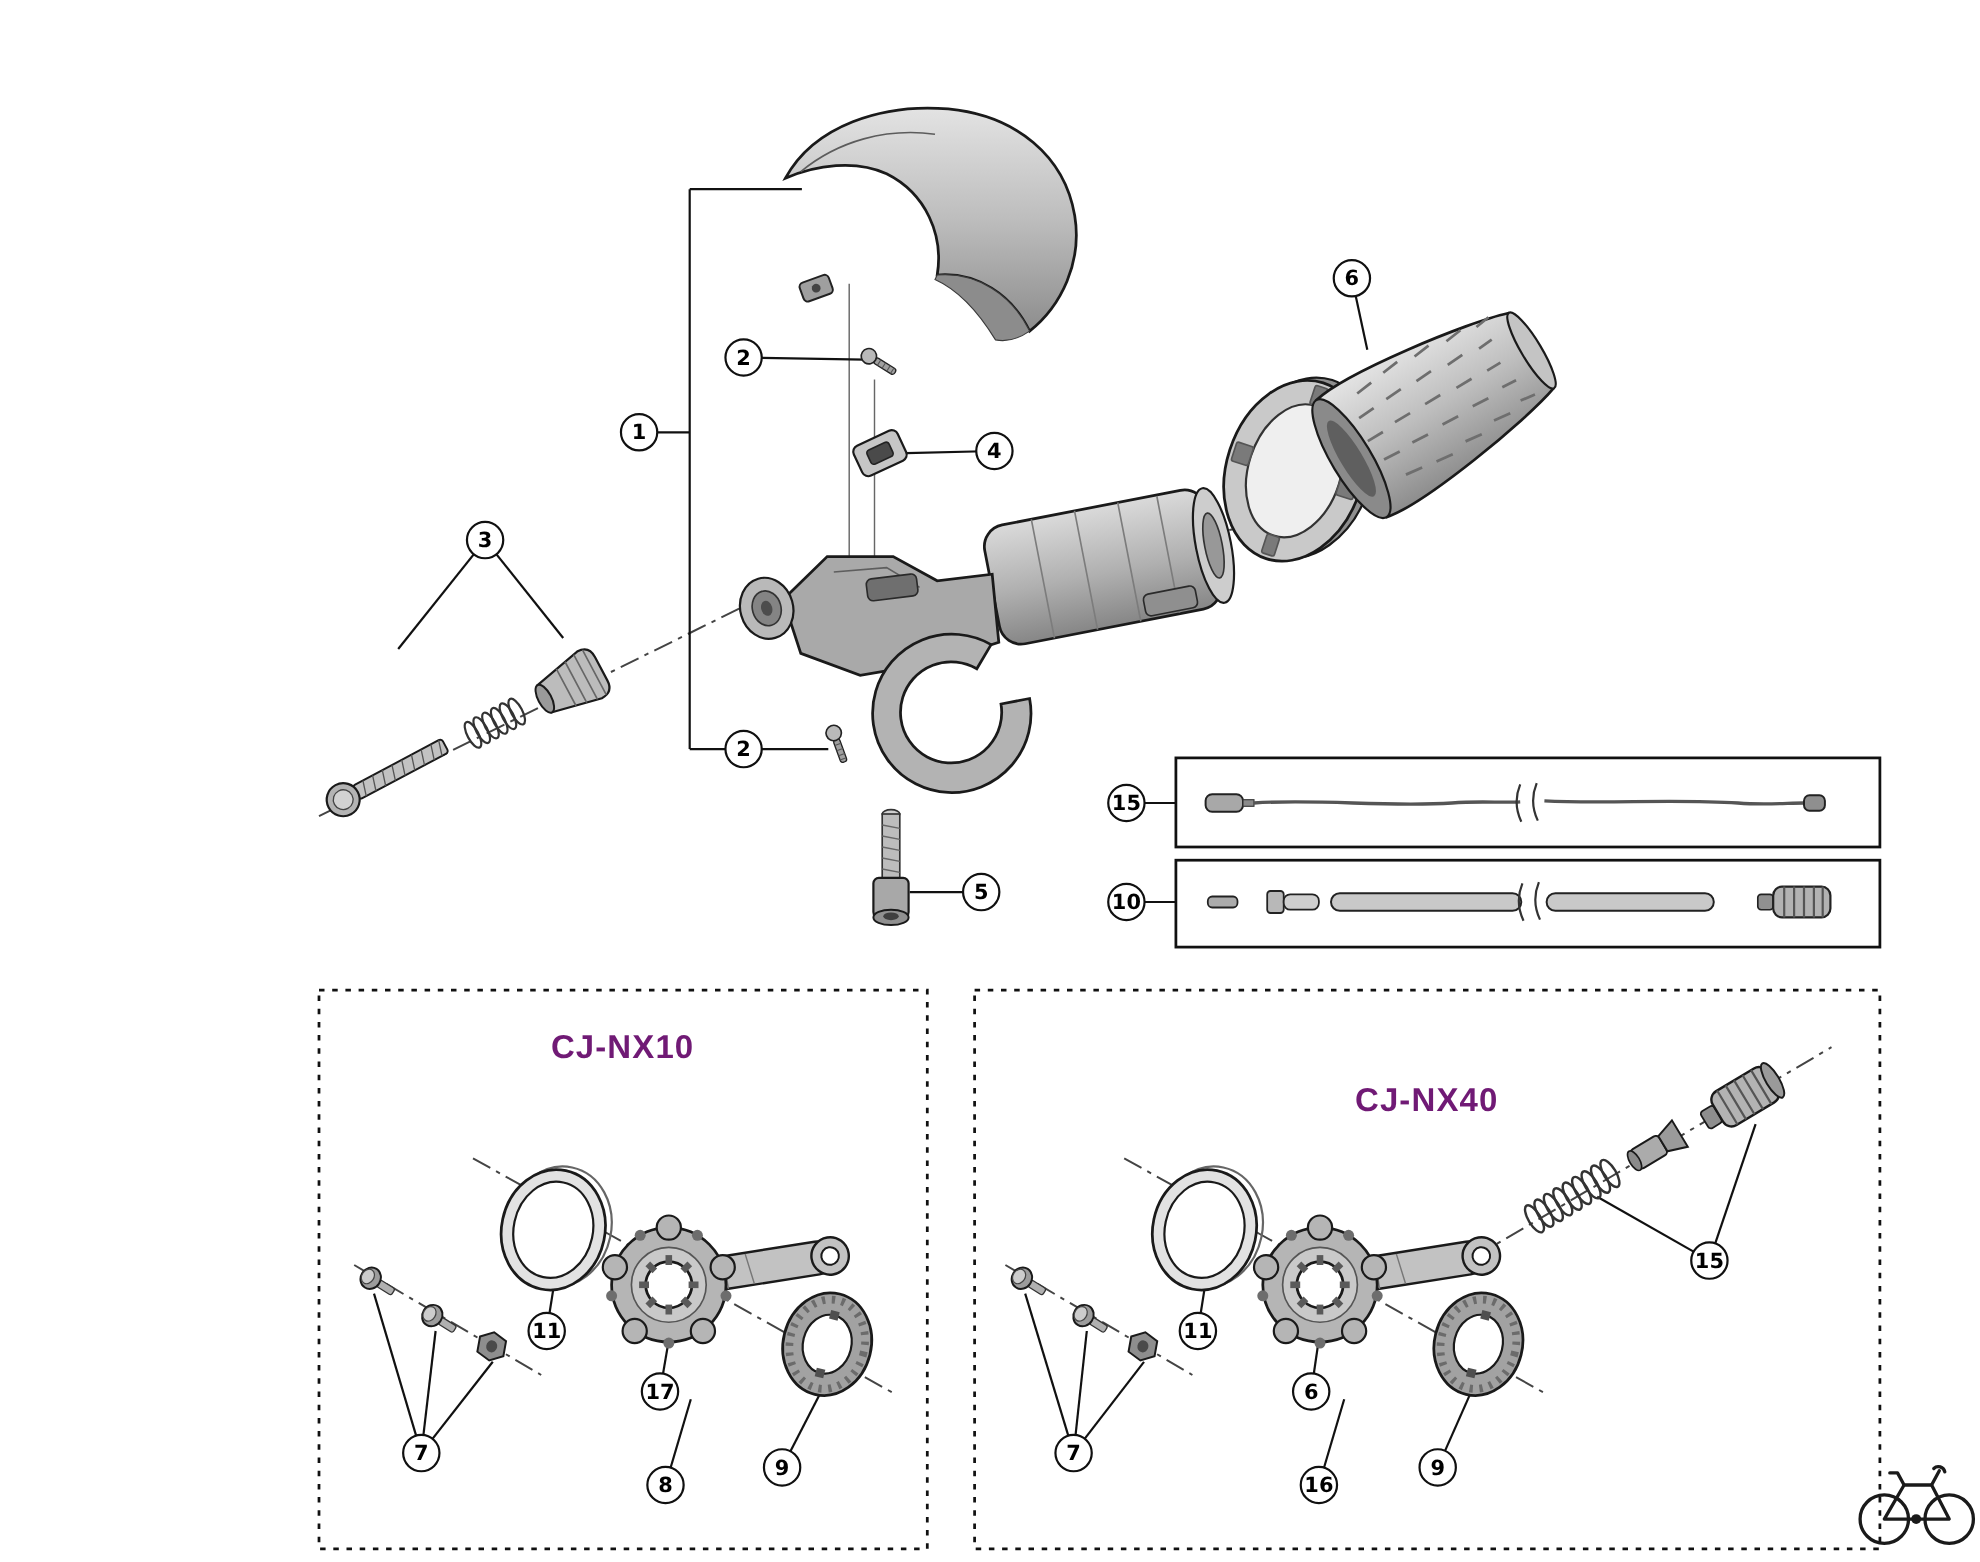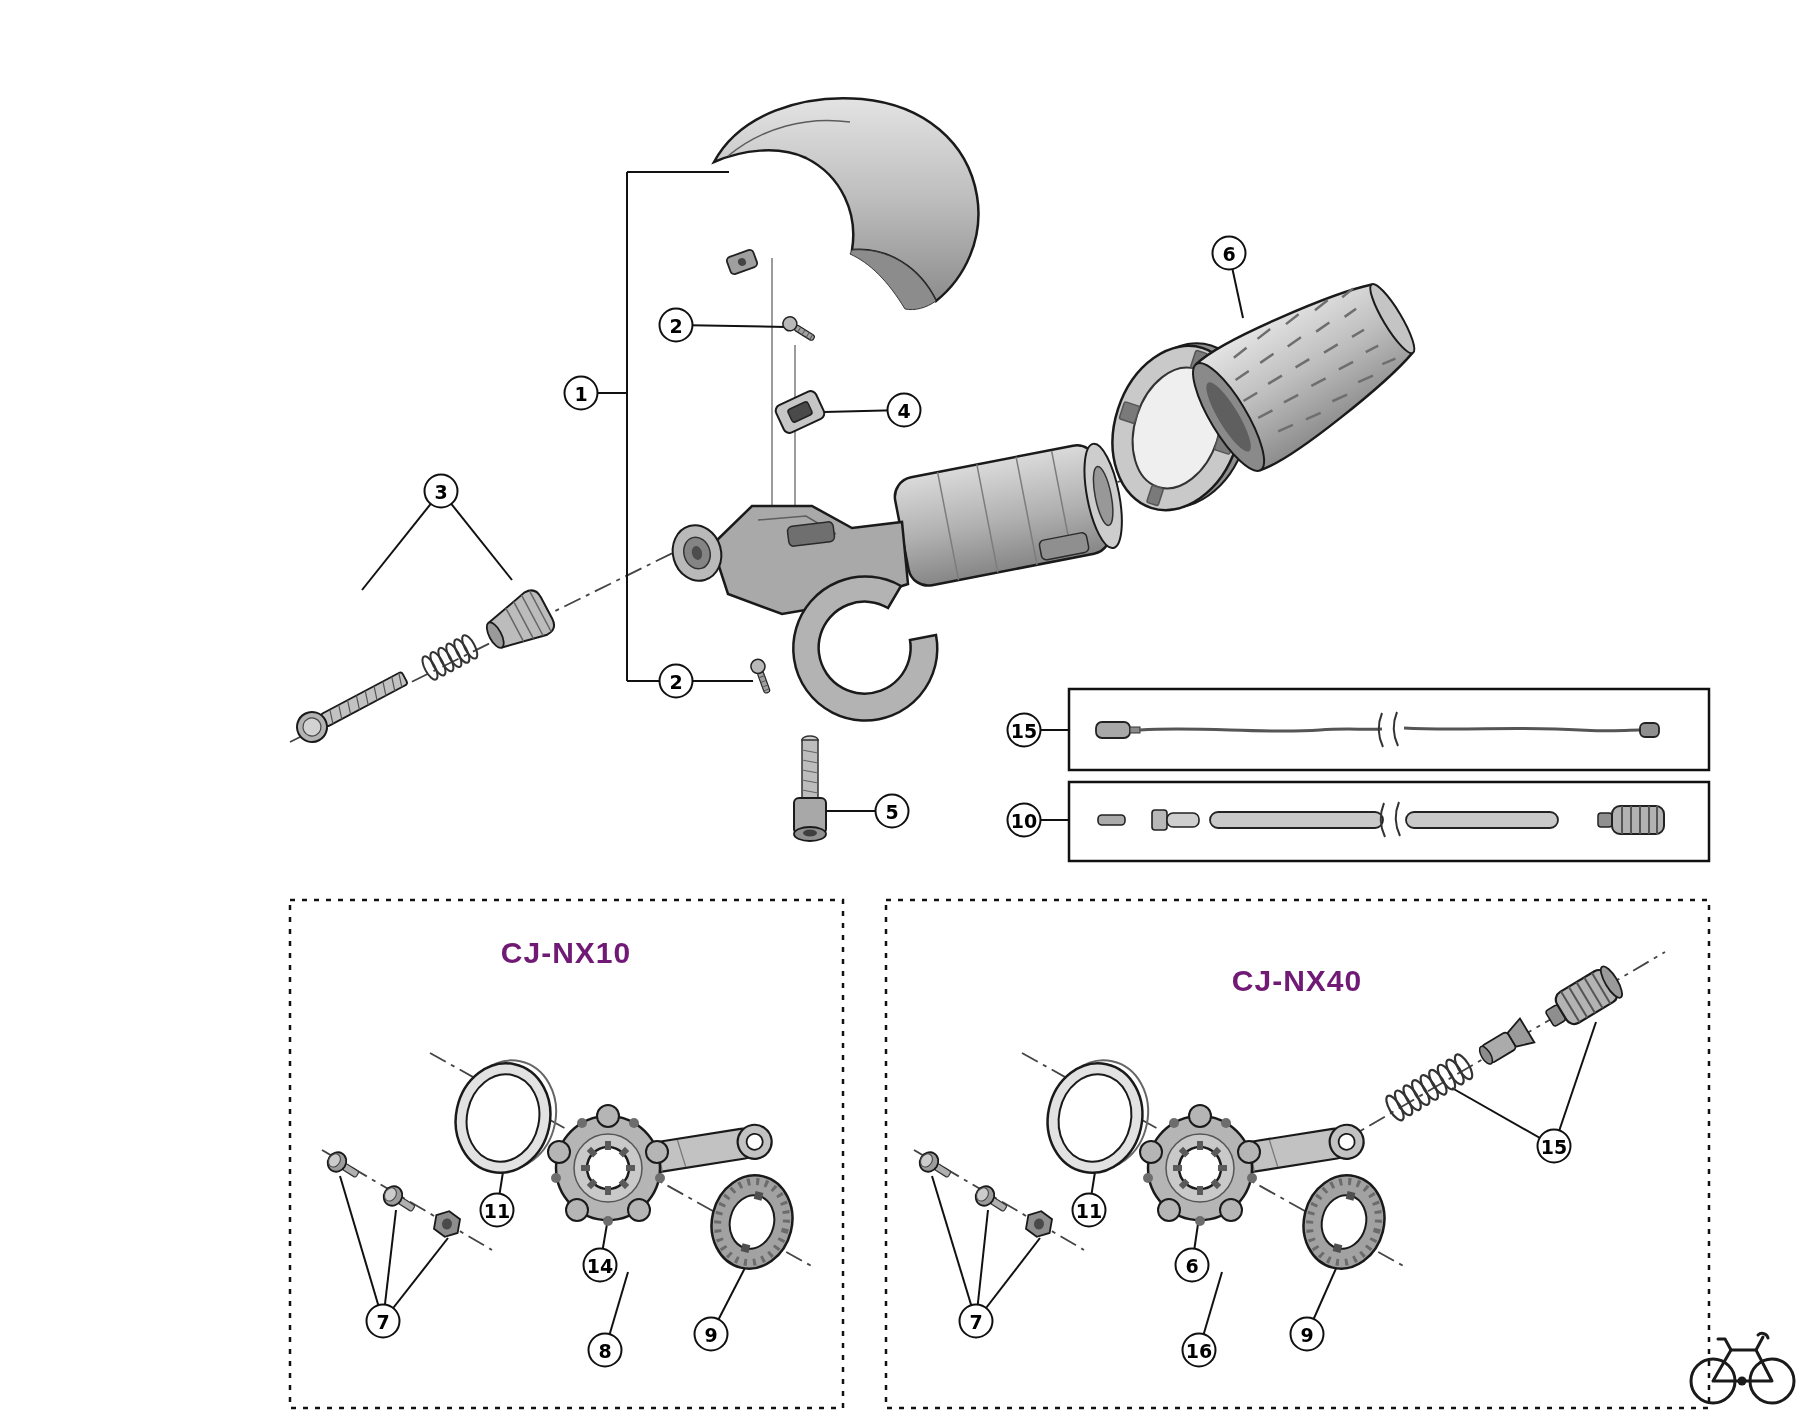--- a/index.html
+++ b/index.html
@@ -328,26 +328,26 @@
       <div class="callout" style="left: 676px; top: 681px;">2</div>
       <div class="callout" style="left: 441px; top: 491px;">3</div>
       <div class="callout" style="left: 904px; top: 410px;">4</div>
       <div class="callout" style="left: 892px; top: 811px;">5</div>
       <div class="callout" style="left: 1229px; top: 253px;">6</div>
       <div class="callout" style="left: 1024px; top: 730px;">15</div>
       <div class="callout" style="left: 1024px; top: 820px;">10</div>
       <div class="callout" style="left: 383px; top: 1321px;">7</div>
       <div class="callout" style="left: 605px; top: 1350px;">8</div>
       <div class="callout" style="left: 711px; top: 1334px;">9</div>
-      <div class="callout" style="left: 600px; top: 1265px;">14</div>
+      <div class="callout" style="left: 600px; top: 1265px;">17</div>
       <div class="callout" style="left: 497px; top: 1210px;">11</div>
       <div class="callout" style="left: 976px; top: 1321px;">7</div>
       <div class="callout" style="left: 1307px; top: 1334px;">9</div>
       <div class="callout" style="left: 1089px; top: 1210px;">11</div>
       <div class="callout" style="left: 1199px; top: 1350px;">16</div>
       <div class="callout" style="left: 1192px; top: 1265px;">6</div>
       <div class="callout" style="left: 1554px; top: 1146px;">15</div>
     </div>
 
 <div class="section-label" style="left:566px;top:936px">CJ-NX10</div>
-<div class="section-label" style="left:1297px;top:964px">CJ-NX40</div>
+<div class="section-label" style="left:1297px;top:984px">CJ-NX40</div>
 
 </div>
 
 </body></html>

